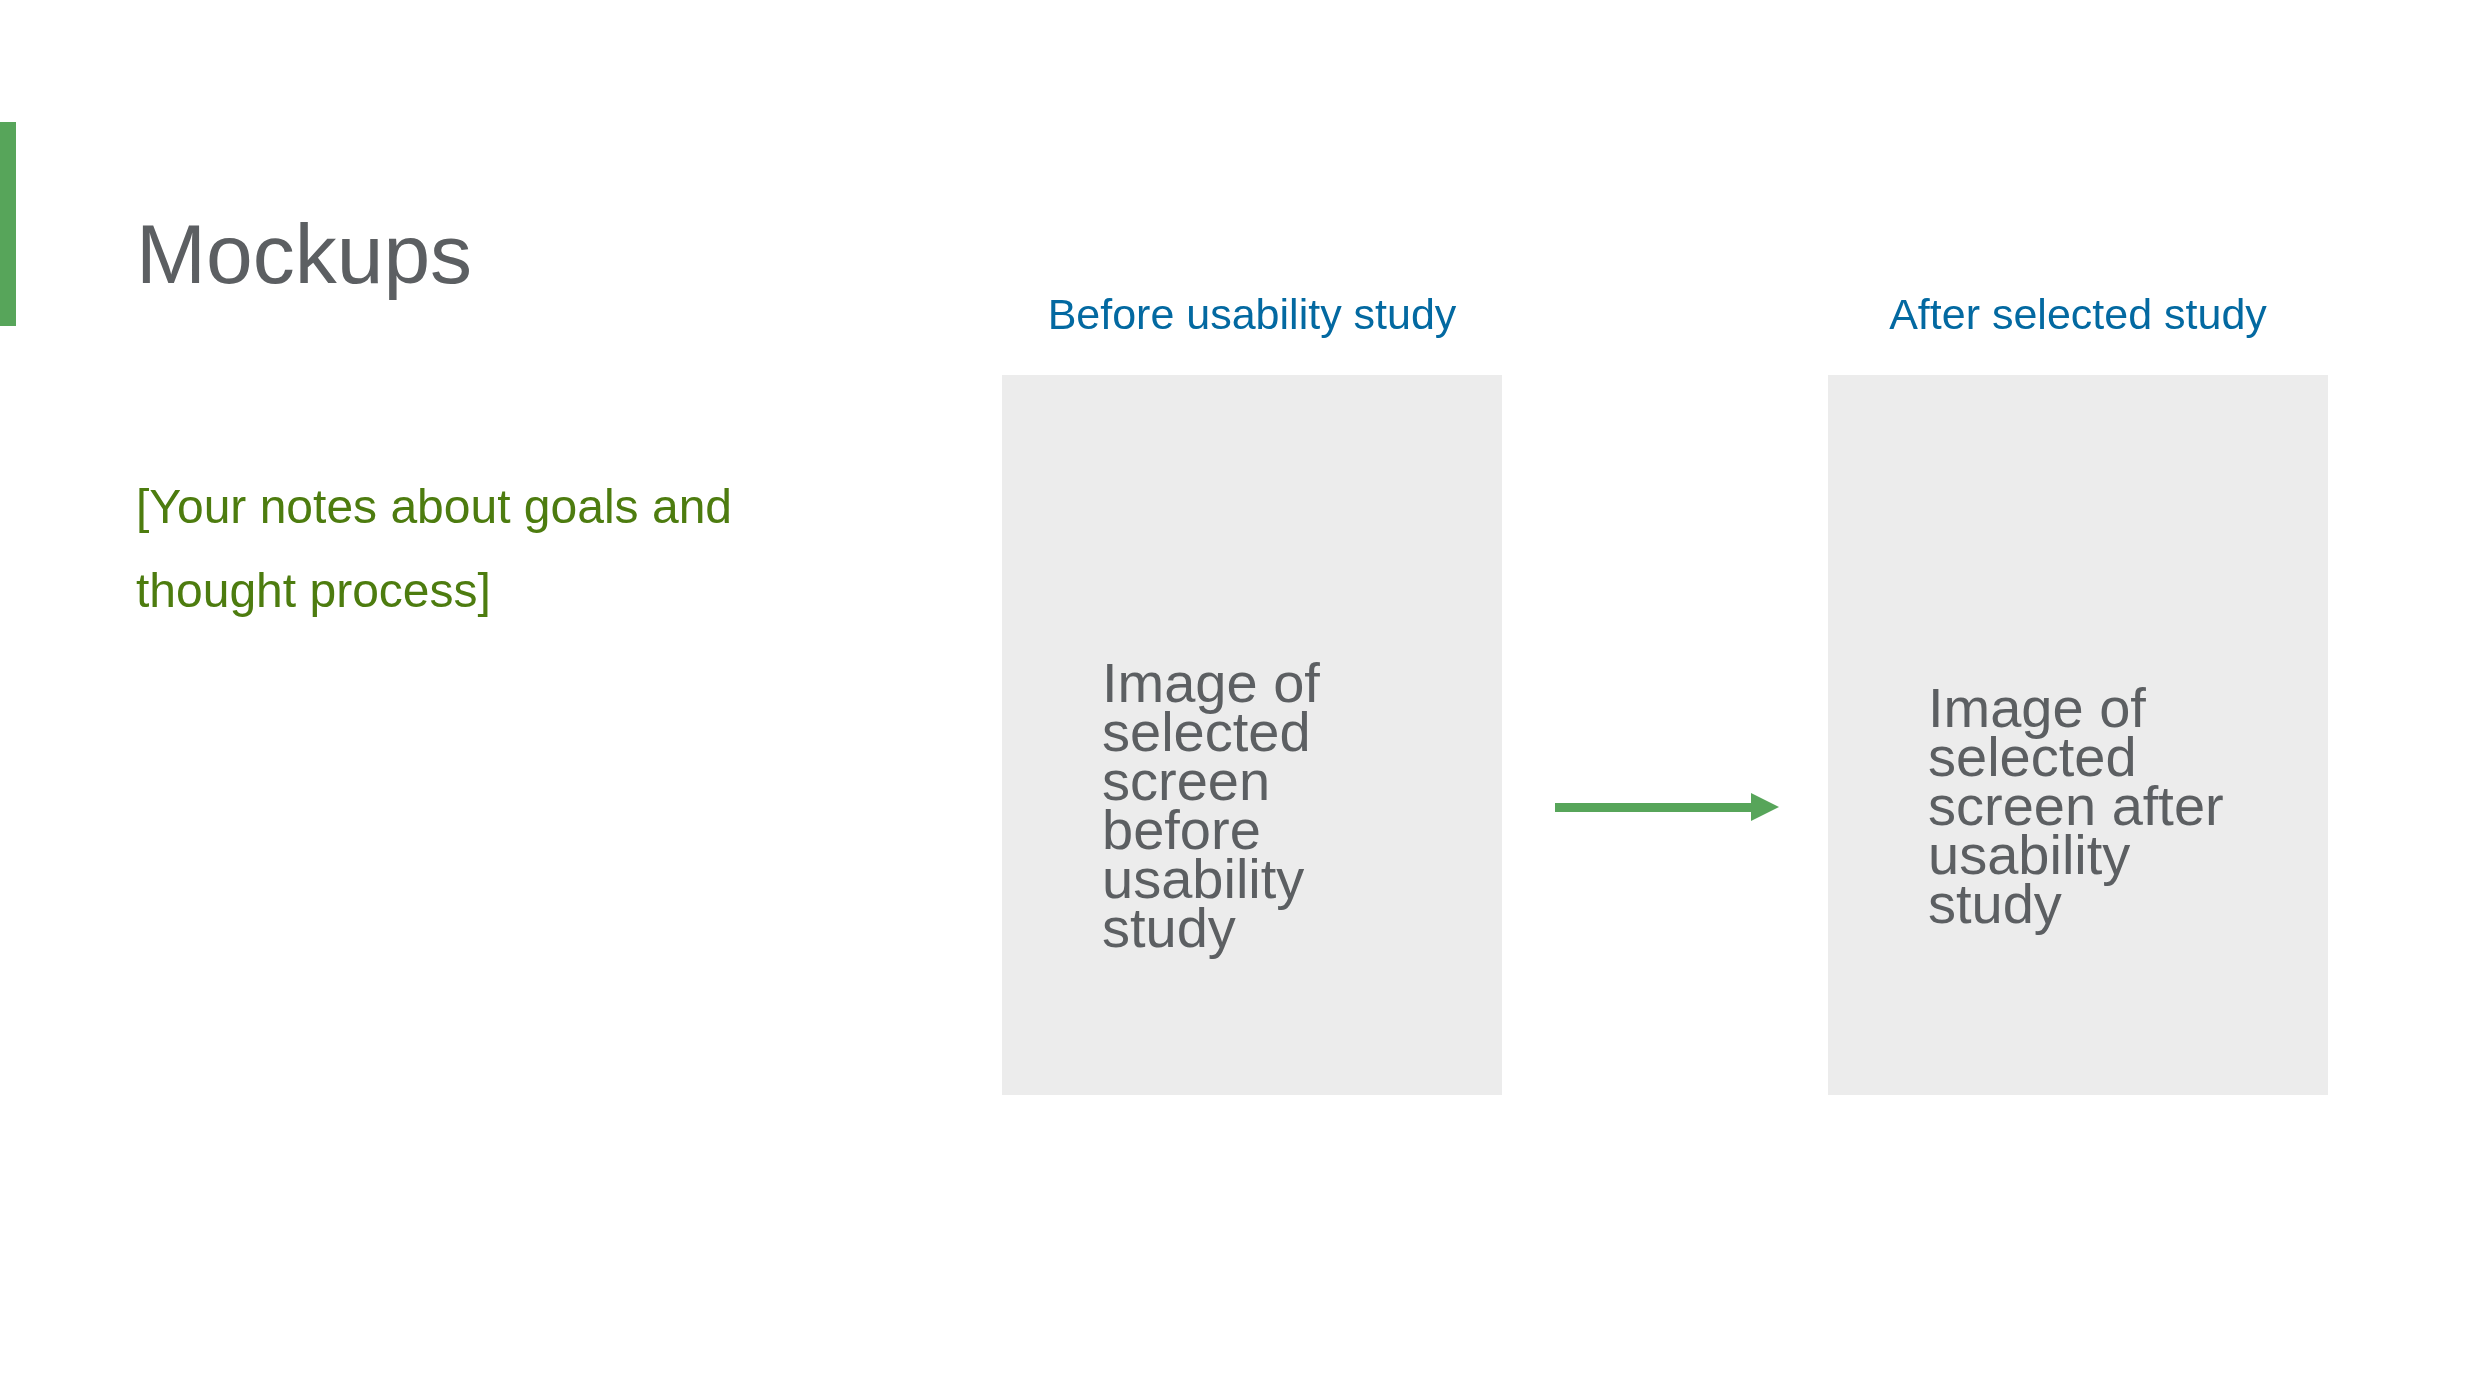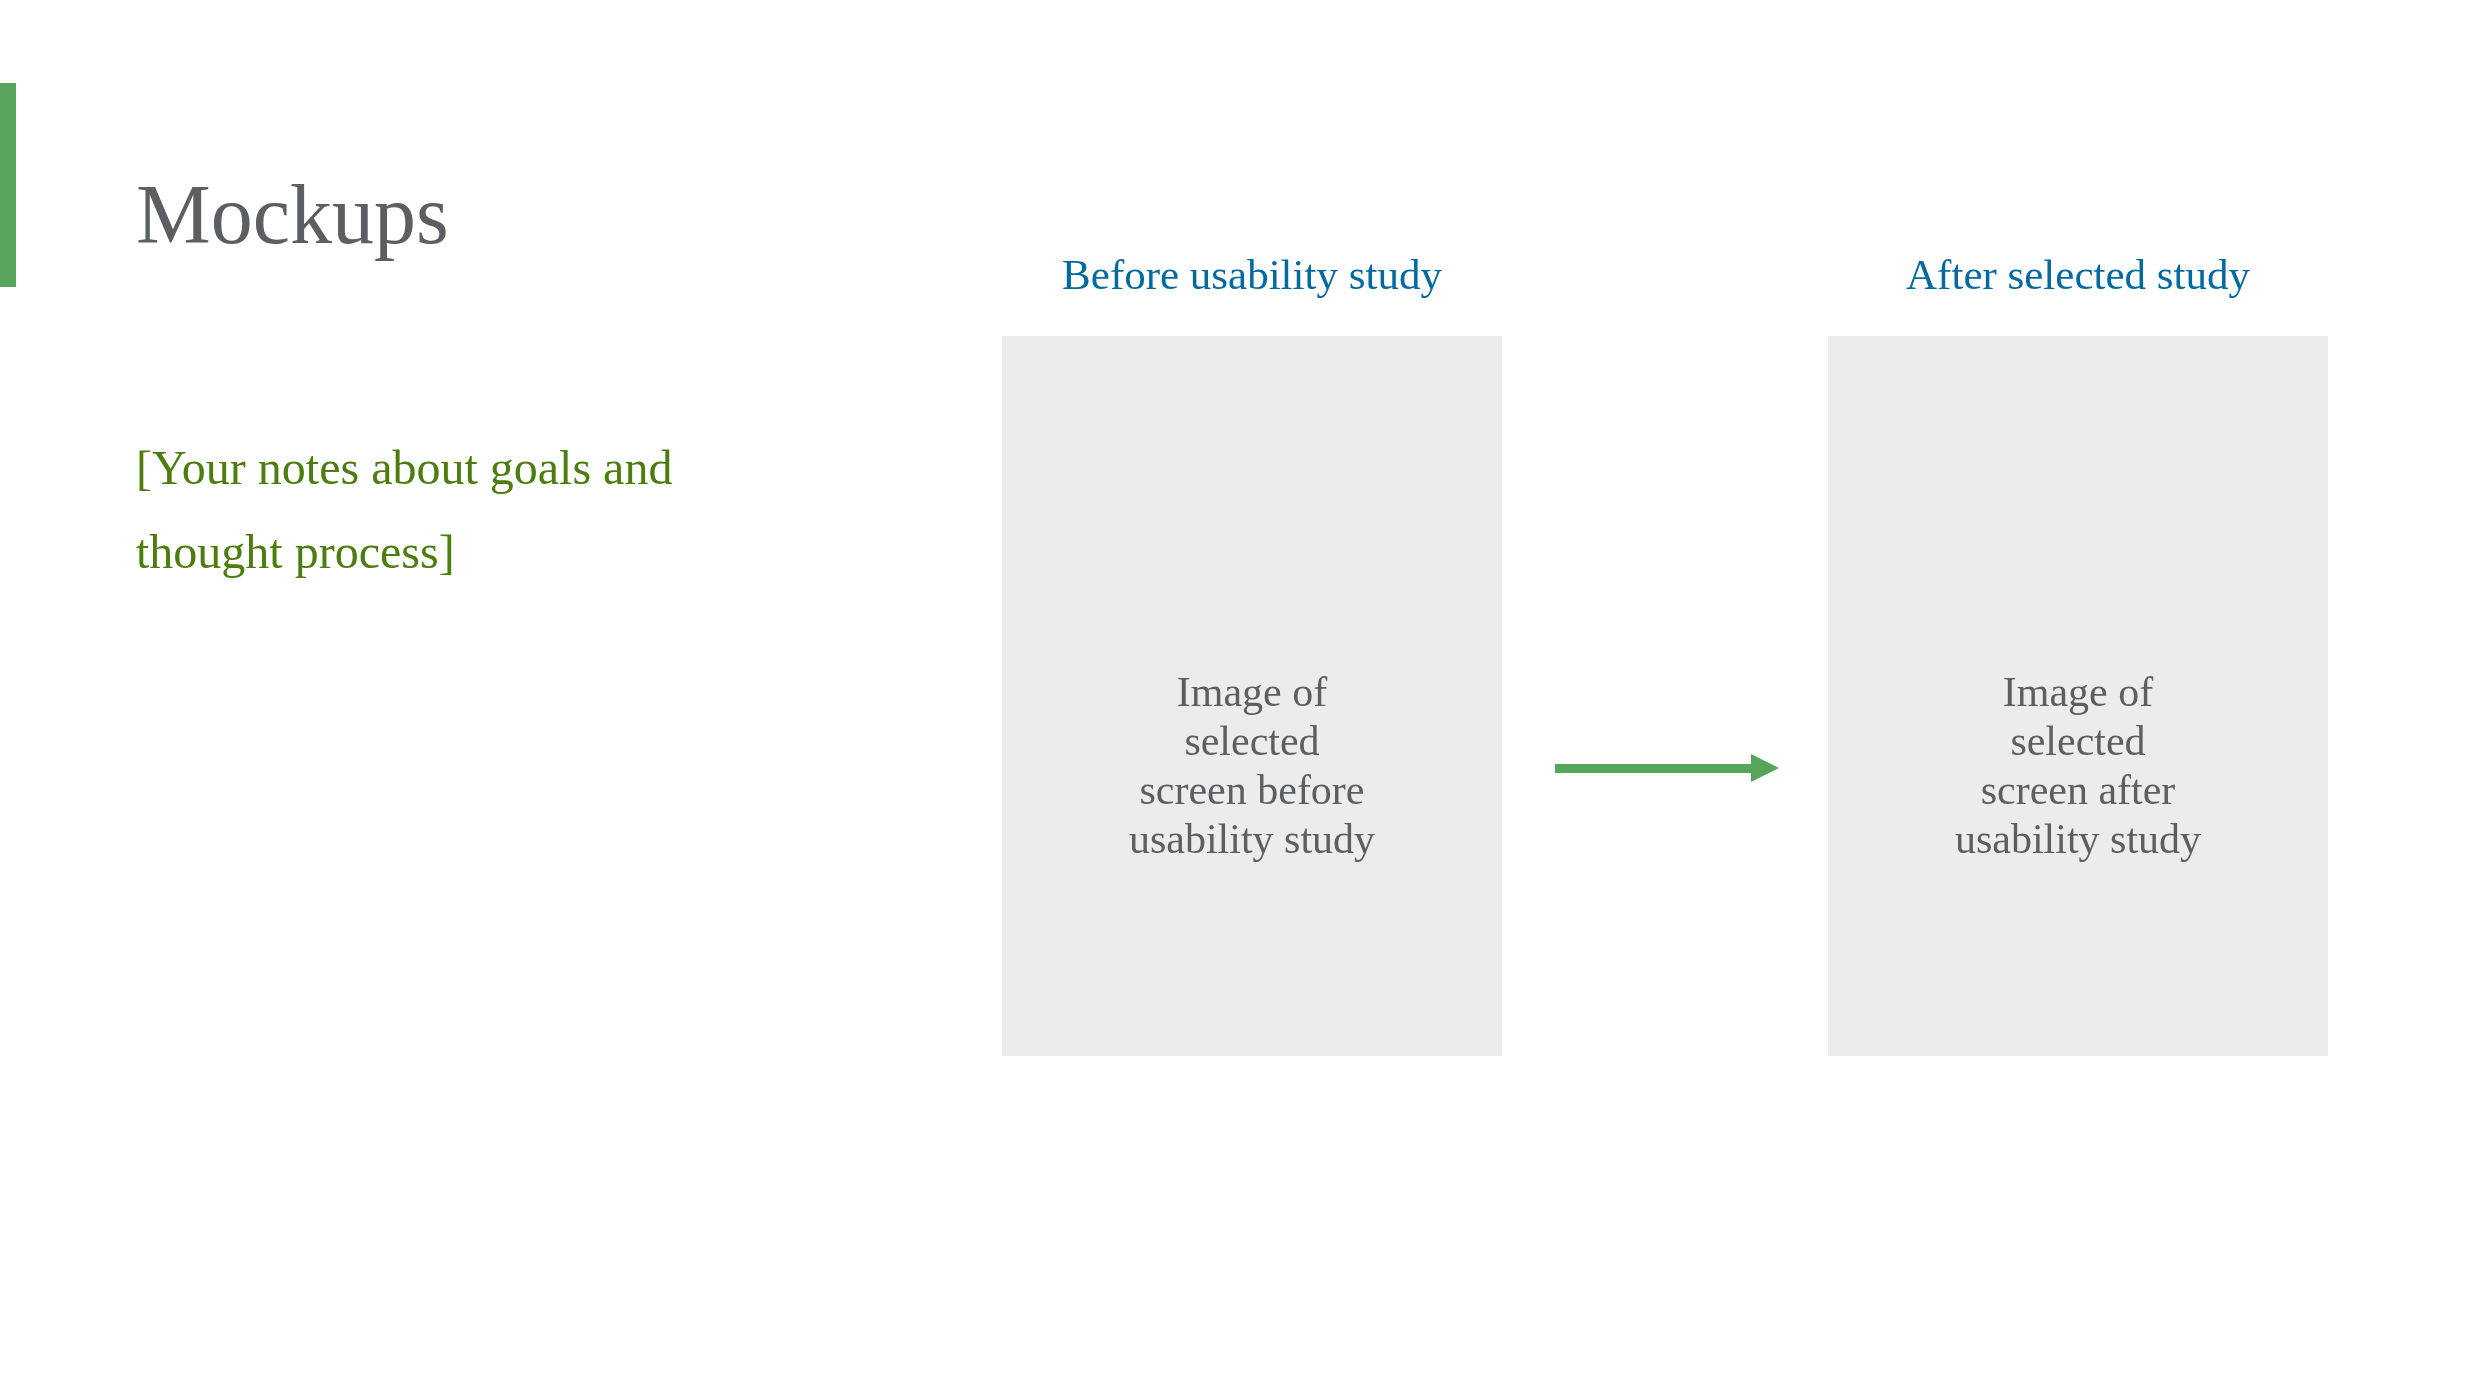--- a/index.html
+++ b/index.html
@@ -6,21 +6,22 @@
     margin: 0;
     padding: 0;
     background: #ffffff;
   }
   .slide {
     position: relative;
     width: 2468px;
     height: 1056px;
     background: #ffffff;
     overflow: hidden;
-    font-family: Liberation Serif, serif;
+    font-family: Liberation Sans, sans-serif;
+    margin-top: 39px;
   }
   .accent-bar {
     position: absolute;
     left: 0;
     top: 83px;
     width: 16px;
     height: 204px;
     background: #57a55a;
   }
   .slide-title {
@@ -61,22 +62,21 @@
     height: 860px;
     background: #ececec;
     display: flex;
     align-items: center;
     justify-content: center;
   }
   .image-placeholder.before { left: 1002px; }
   .image-placeholder.after  { left: 1828px; }
   .placeholder-caption {
     width: 300px;
-    text-align: center;
-    font-size: 42px;
+    font-size: 56px;
     line-height: 49px;
     color: #5c5f62;
     white-space: pre-line;
   }
   .arrow {
     position: absolute;
     left: 1555px;
     top: 754px;
     width: 224px;
     height: 28px;

